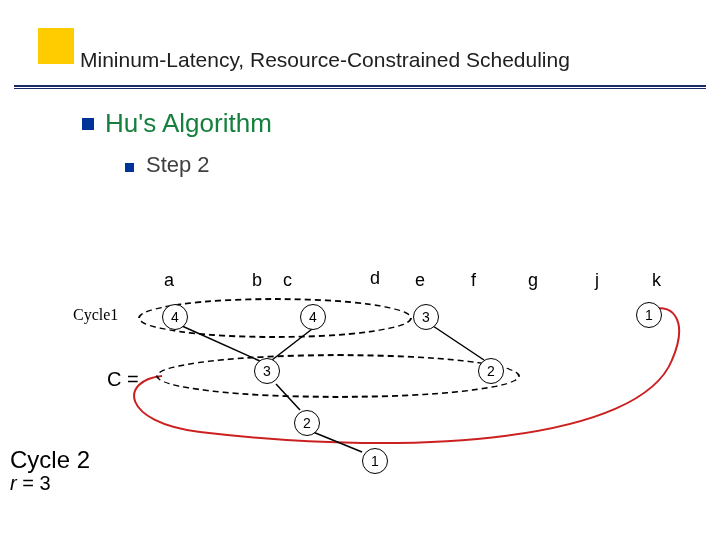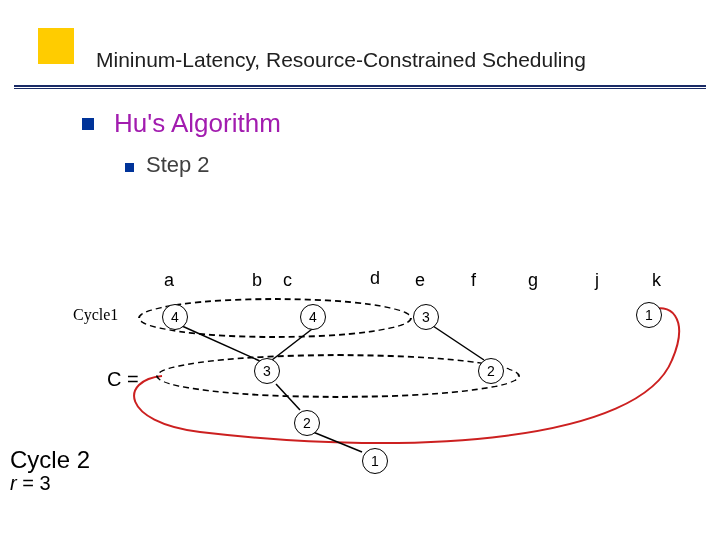--- a/index.html
+++ b/index.html
@@ -15,21 +15,21 @@
   .yellow-sq {
     position: absolute;
     left: 38px;
     top: 28px;
     width: 36px;
     height: 36px;
     background: #ffcc00;
   }
   .title {
     position: absolute;
-    left: 96px;
+    left: 80px;
     top: 48px;
     font-size: 21px;
     color: #202020;
   }
   .hr1 {
     position: absolute;
     left: 14px;
     top: 85px;
     width: 692px;
     height: 2px;
@@ -46,24 +46,24 @@
   .b1 {
     position: absolute;
     left: 82px;
     top: 118px;
     width: 12px;
     height: 12px;
     background: #003399;
   }
   .h1 {
     position: absolute;
-    left: 114px;
+    left: 105px;
     top: 108px;
     font-size: 26px;
-    color: #a21caf;
+    color: #15803d;
   }
   .b2 {
     position: absolute;
     left: 125px;
     top: 163px;
     width: 9px;
     height: 9px;
     background: #003399;
   }
   .h2 {

